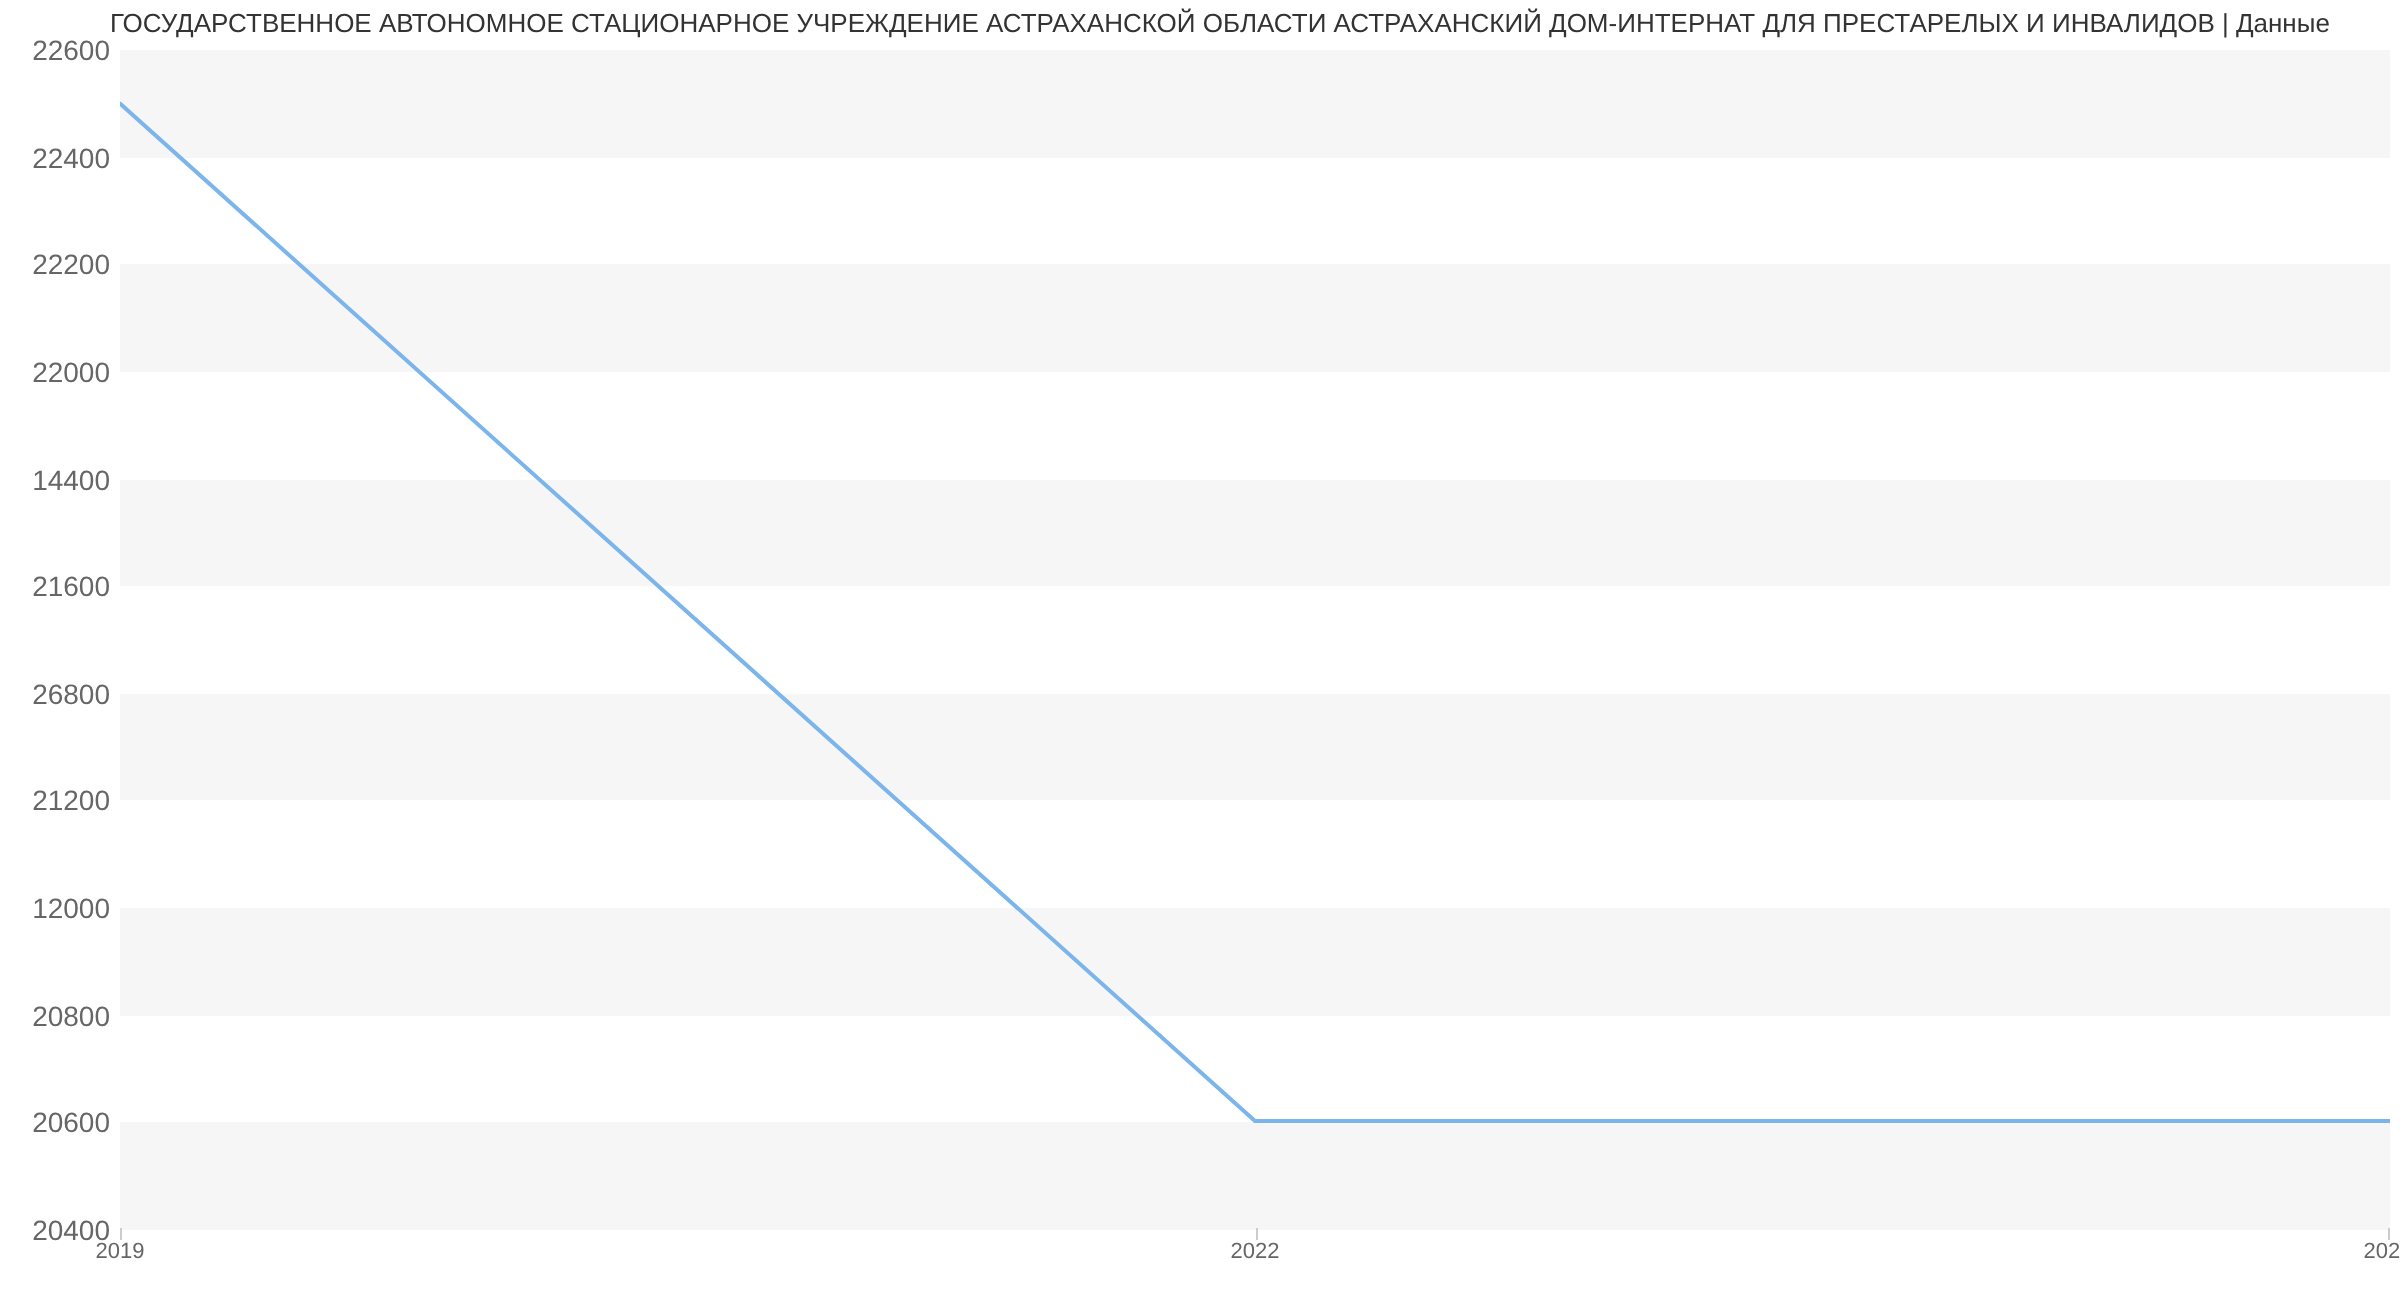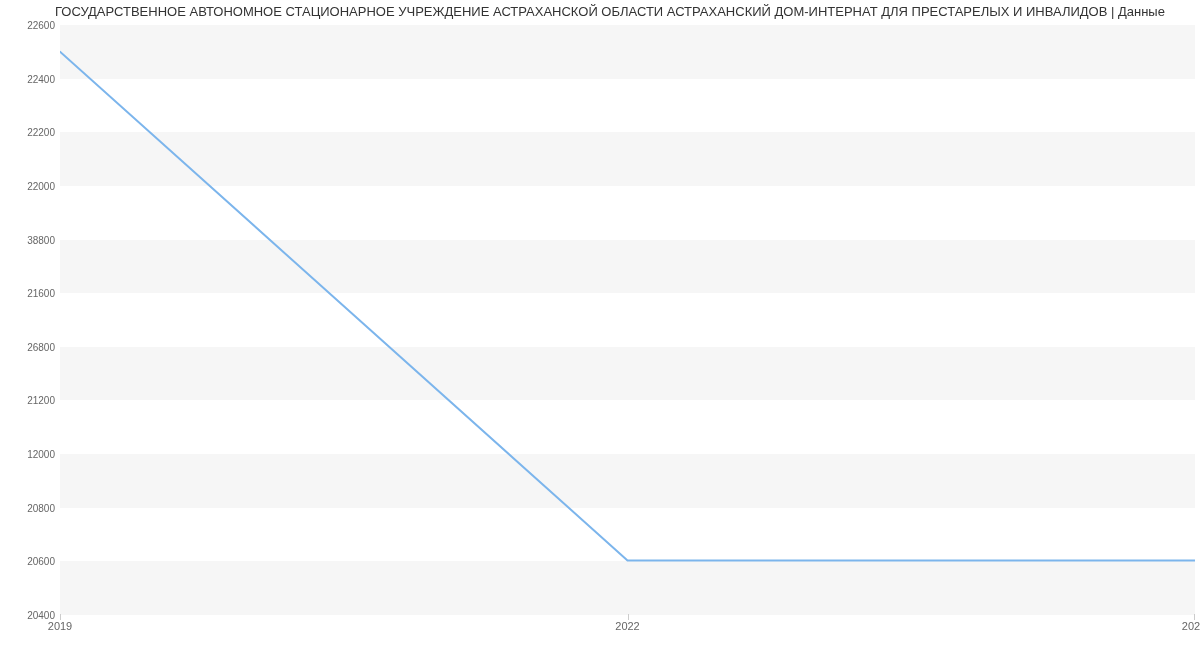--- a/index.html
+++ b/index.html
@@ -42,21 +42,21 @@
     }
     .grid-band {
       position: absolute;
       left: 0;
       right: 0;
       background: #f6f6f6;
     }
     .y-tick-label {
       position: absolute;
       right: 1145px;
-      font-size: 10px;
+      font-size: 14px;
       font-weight: 400;
       color: #666666;
       text-align: right;
       white-space: nowrap;
       transform: translateY(-50%);
     }
     .x-tick-label {
       position: absolute;
       bottom: -18px;
       font-size: 11px;
@@ -113,21 +113,21 @@
 
     <svg class="line-svg" viewBox="0 0 1135 590" preserveAspectRatio="none">
       <path class="line-path" d="M 0 26.818 L 567.5 536.364 L 1135 536.364"></path>
     </svg>
   </div>
 
   <div class="y-tick-label" style="top: 25px;">22600</div>
   <div class="y-tick-label" style="top: 78.636px;">22400</div>
   <div class="y-tick-label" style="top: 132.273px;">22200</div>
   <div class="y-tick-label" style="top: 185.909px;">22000</div>
-  <div class="y-tick-label" style="top: 239.545px;">38800</div>
+  <div class="y-tick-label" style="top: 239.545px;">14400</div>
   <div class="y-tick-label" style="top: 293.182px;">21600</div>
   <div class="y-tick-label" style="top: 346.818px;">26800</div>
   <div class="y-tick-label" style="top: 400.455px;">21200</div>
   <div class="y-tick-label" style="top: 454.091px;">12000</div>
   <div class="y-tick-label" style="top: 507.727px;">20800</div>
   <div class="y-tick-label" style="top: 561.364px;">20600</div>
   <div class="y-tick-label" style="top: 615px;">20400</div>
 </div>
 
 </body></html>

